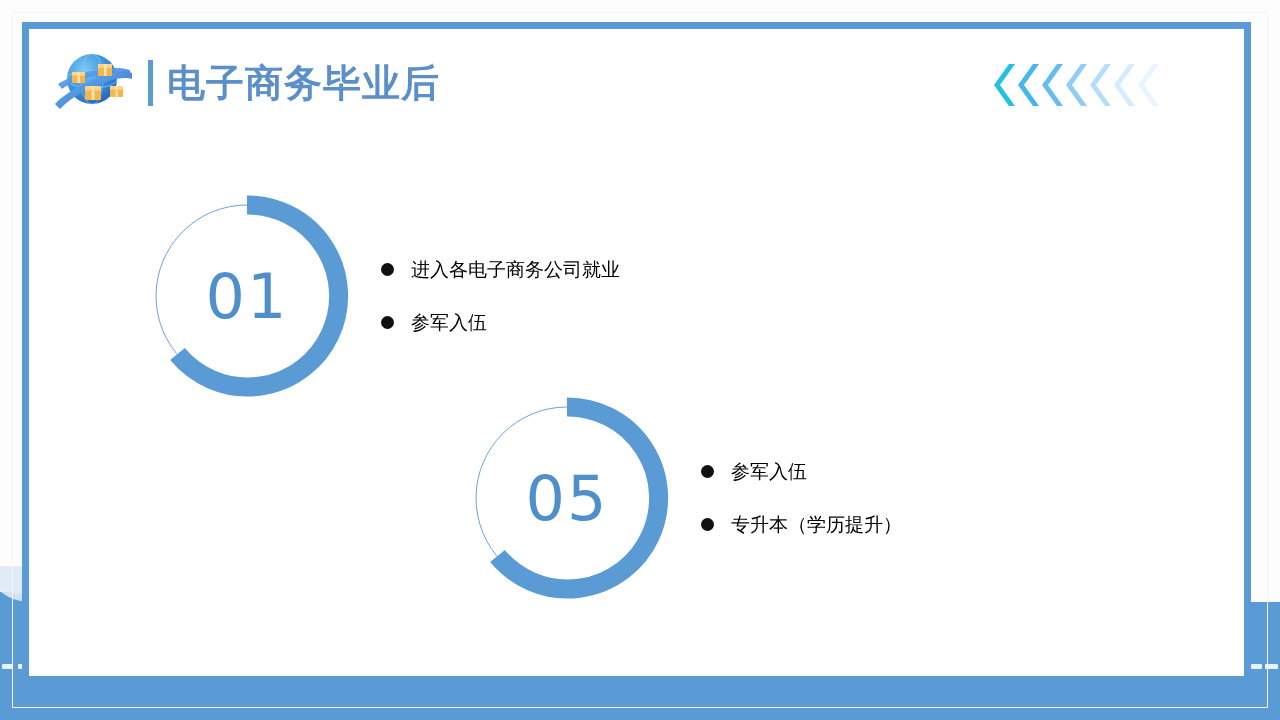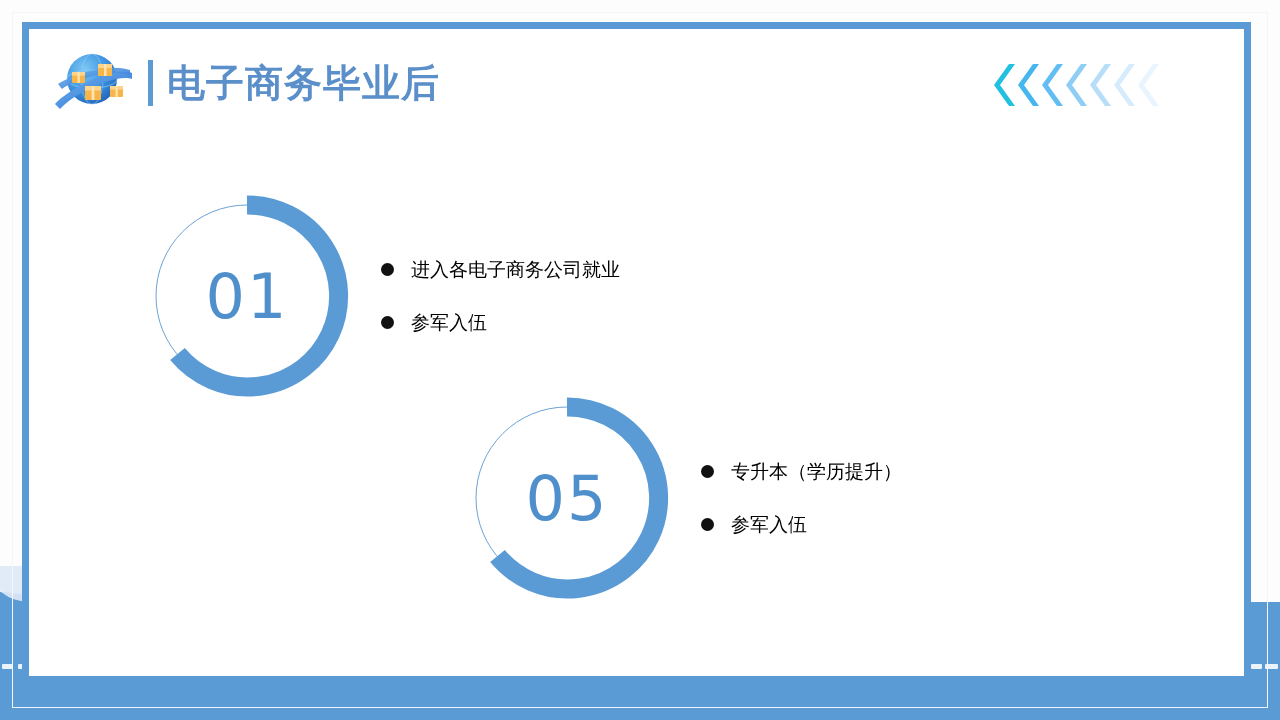--- a/index.html
+++ b/index.html
@@ -211,22 +211,22 @@
     <div class="ring">
       <svg width="220" height="220" viewBox="0 0 220 220">
         <circle cx="110" cy="110" r="91" fill="none" stroke="#6ba3d6" stroke-width="1"></circle>
         <path d="M110 19 A91 91 0 1 1 40.5 168" fill="none" stroke="#5b9bd5" stroke-width="19"></path>
       </svg>
       <div class="num">05</div>
     </div>
     <div class="bullets">
       <div class="bullet">
         <span class="dot"></span>
+        <span>参军入伍</span>
+      </div>
+      <div class="bullet">
+        <span class="dot"></span>
         <span>专升本（学历提升）</span>
       </div>
-      <div class="bullet">
-        <span class="dot"></span>
-        <span>参军入伍</span>
-      </div>
     </div>
   </div>
 
 </div>
 
 </body></html>

